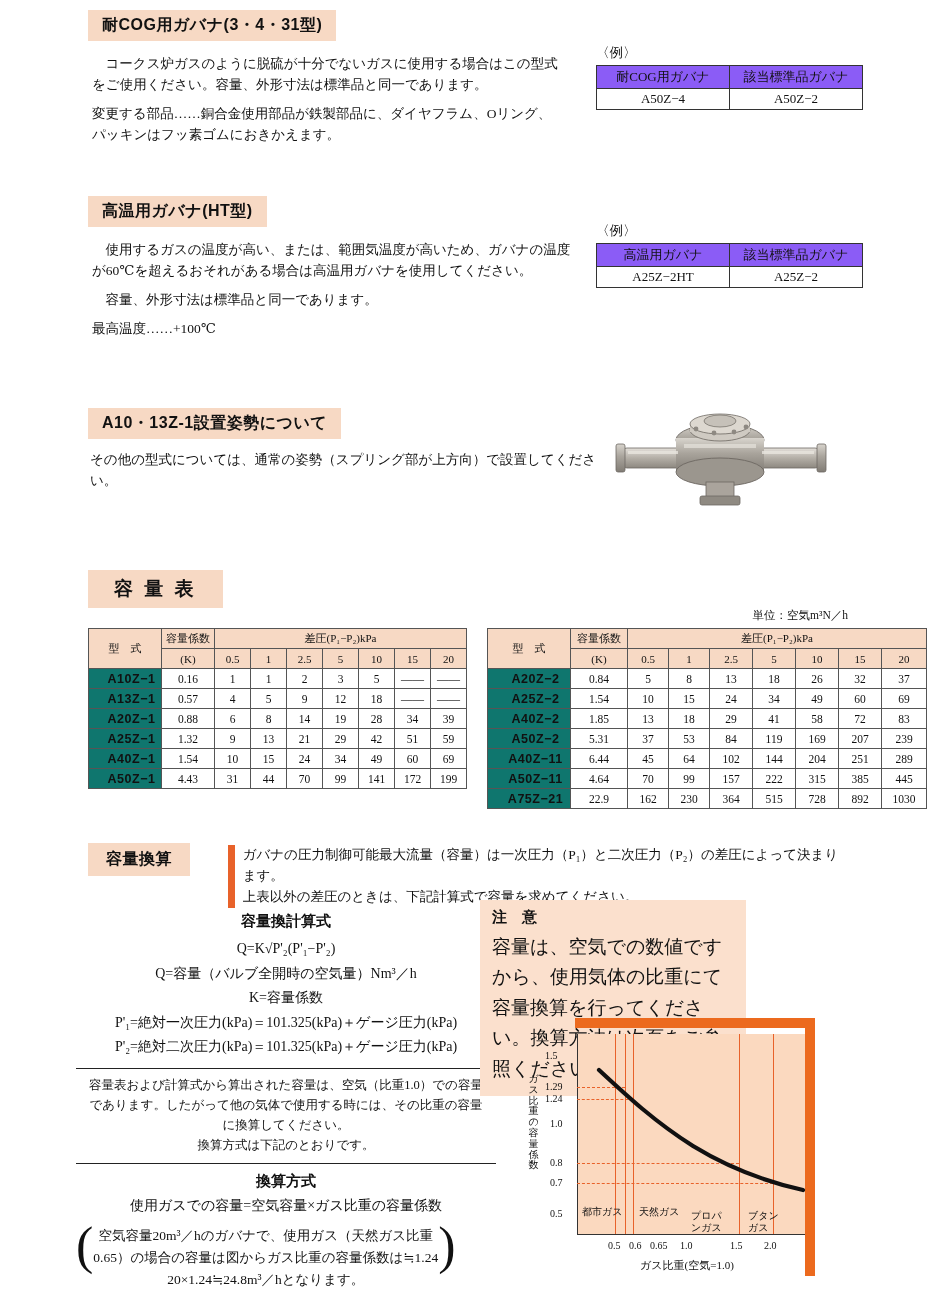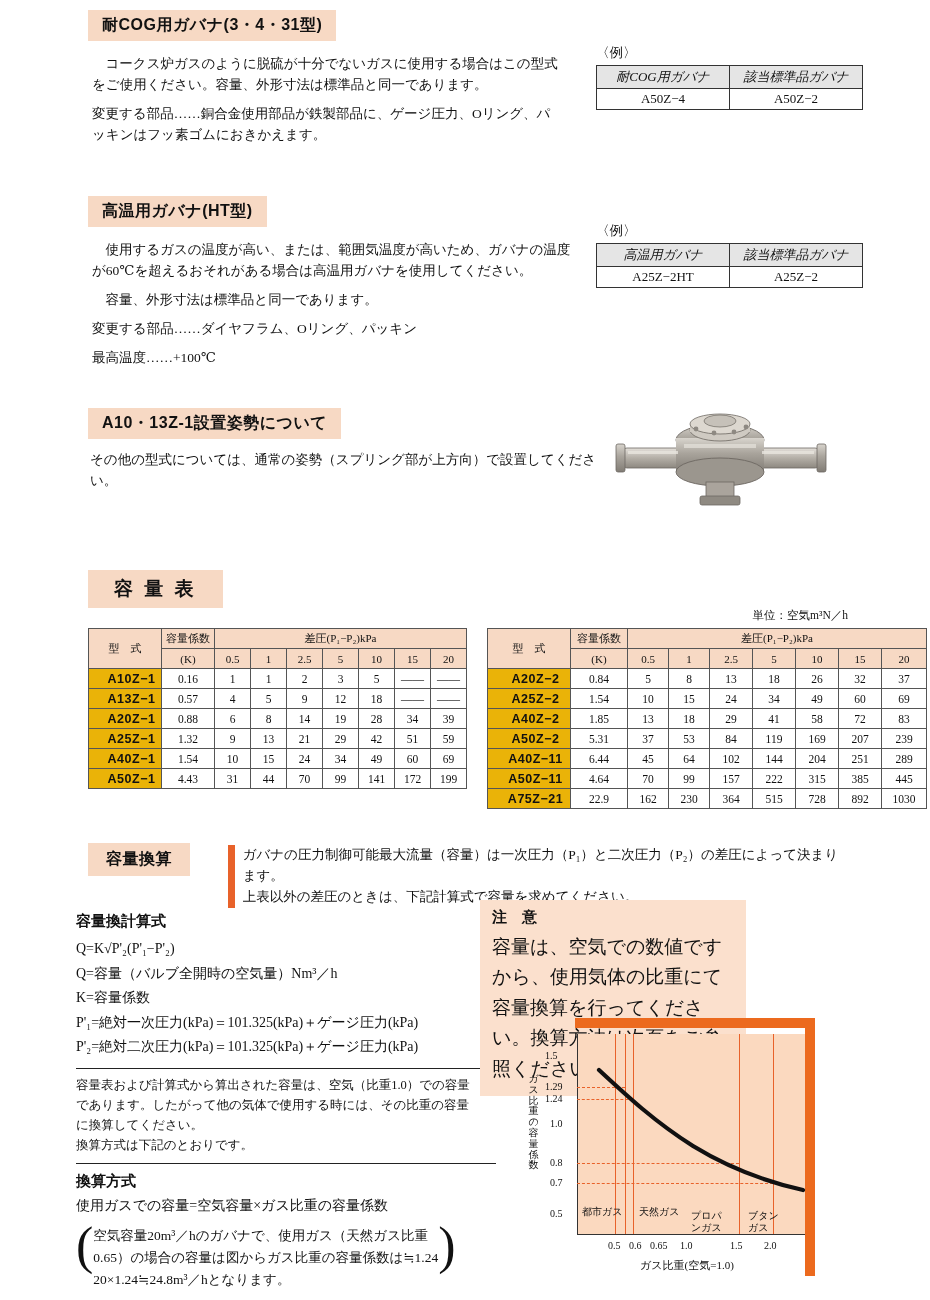--- a/index.html
+++ b/index.html
@@ -28,35 +28,35 @@
 
   
   .ex-label{font-size:13.5px;margin-bottom:3px;}
   table.ex{border-collapse:collapse;font-size:13px;}
   table.ex th,table.ex td{
     border:1px solid #333;
     text-align:center;
     padding:2px 6px;
     font-weight:normal;
   }
-  table.ex thead th{background:#e5e5e5;font-style:italic;}
+  table.ex thead th{background:#8b5cf6;}
   table.ex tbody td{background:#ffffff;}
 
   
   table.cap{border-collapse:collapse;font-size:11.5px;}
   table.cap th,table.cap td{
     border:1px solid #555;
     text-align:center;
     font-weight:normal;
     padding:1px 2px;
     height:17px;
   }
   table.cap thead th{background:#f7d9c4;font-size:11px;}
   table.cap td.model{
-    background:#eab308;
+    background:#0f766e;
     font-family:"Liberation Sans","DejaVu Sans",sans-serif;
     font-weight:bold;
     font-size:12.5px;
     letter-spacing:0.5px;
     padding-left:15px;
   }
   .unit-note{font-size:11.5px;text-align:right;}
 
   
   .conv-note{font-size:13.5px;line-height:1.55;}
@@ -89,21 +89,21 @@
 </style>
 </head>
 <body>
 
 <div class="abs" style="left:88px;top:10px;">
   <span class="sec-head">耐COG用ガバナ(3・4・31型)</span>
 </div>
 
 <div class="abs" style="left:92px;top:46px;width:470px;">
   <p class="body">　コークス炉ガスのように脱硫が十分でないガスに使用する場合はこの型式をご使用ください。容量、外形寸法は標準品と同一であります。</p>
-  <p class="body">変更する部品……銅合金使用部品が鉄製部品に、ゲージ圧力、Oリング、パッキンはフッ素ゴムにおきかえます。</p>
+  <p class="body">変更する部品……銅合金使用部品が鉄製部品に、ダイヤフラム、Oリング、パッキンはフッ素ゴムにおきかえます。</p>
 </div>
 
 <div class="abs" style="left:596px;top:44px;">
   <div class="ex-label">〈例〉</div>
   <table class="ex">
     <thead>
       <tr>
         <th style="width:120px">耐COG用ガバナ</th>
         <th style="width:120px">該当標準品ガバナ</th>
       </tr>
@@ -117,21 +117,20 @@
   </table>
 </div>
 
 <div class="abs" style="left:88px;top:196px;">
   <span class="sec-head">高温用ガバナ(HT型)</span>
 </div>
 
 <div class="abs" style="left:92px;top:232px;width:490px;">
   <p class="body">　使用するガスの温度が高い、または、範囲気温度が高いため、ガバナの温度が60℃を超えるおそれがある場合は高温用ガバナを使用してください。</p>
   <p class="body">　容量、外形寸法は標準品と同一であります。</p>
-  <p class="body">変更する部品……ダイヤフラム、Oリング、パッキン</p>
   <p class="body">最高温度……+100℃</p>
 </div>
 
 <div class="abs" style="left:596px;top:222px;">
   <div class="ex-label">〈例〉</div>
   <table class="ex">
     <thead>
       <tr>
         <th style="width:120px">高温用ガバナ</th>
         <th style="width:120px">該当標準品ガバナ</th>
@@ -405,21 +404,21 @@
 <div class="abs" style="left:228px;top:845px;width:620px;">
   <div style="display:flex;">
     <div style="width:7px;background:#e8622a;margin-right:8px;"></div>
     <div>
       <div class="conv-note">ガバナの圧力制御可能最大流量（容量）は一次圧力（P₁）と二次圧力（P₂）の差圧によって決まります。</div>
       <div class="conv-note">上表以外の差圧のときは、下記計算式で容量を求めてください。</div>
     </div>
   </div>
 </div>
 
-<div class="abs" style="left:76px;top:912px;width:420px;">
+<div class="abs" style="left:76px;top:912px;width:420px;text-align:center;">
   <h3 class="sub">容量換計算式</h3>
   <div class="formula">Q=K√P'₂(P'₁−P'₂)</div>
   <div class="formula">Q=容量（バルブ全開時の空気量）Nm³／h</div>
   <div class="formula">K=容量係数</div>
   <div class="formula">P'₁=絶対一次圧力(kPa)＝101.325(kPa)＋ゲージ圧力(kPa)</div>
   <div class="formula">P'₂=絶対二次圧力(kPa)＝101.325(kPa)＋ゲージ圧力(kPa)</div>
   <div class="hr"></div>
   <div class="small-note">容量表および計算式から算出された容量は、空気（比重1.0）での容量</div>
   <div class="small-note">であります。したがって他の気体で使用する時には、その比重の容量</div>
   <div class="small-note">に換算してください。</div>

